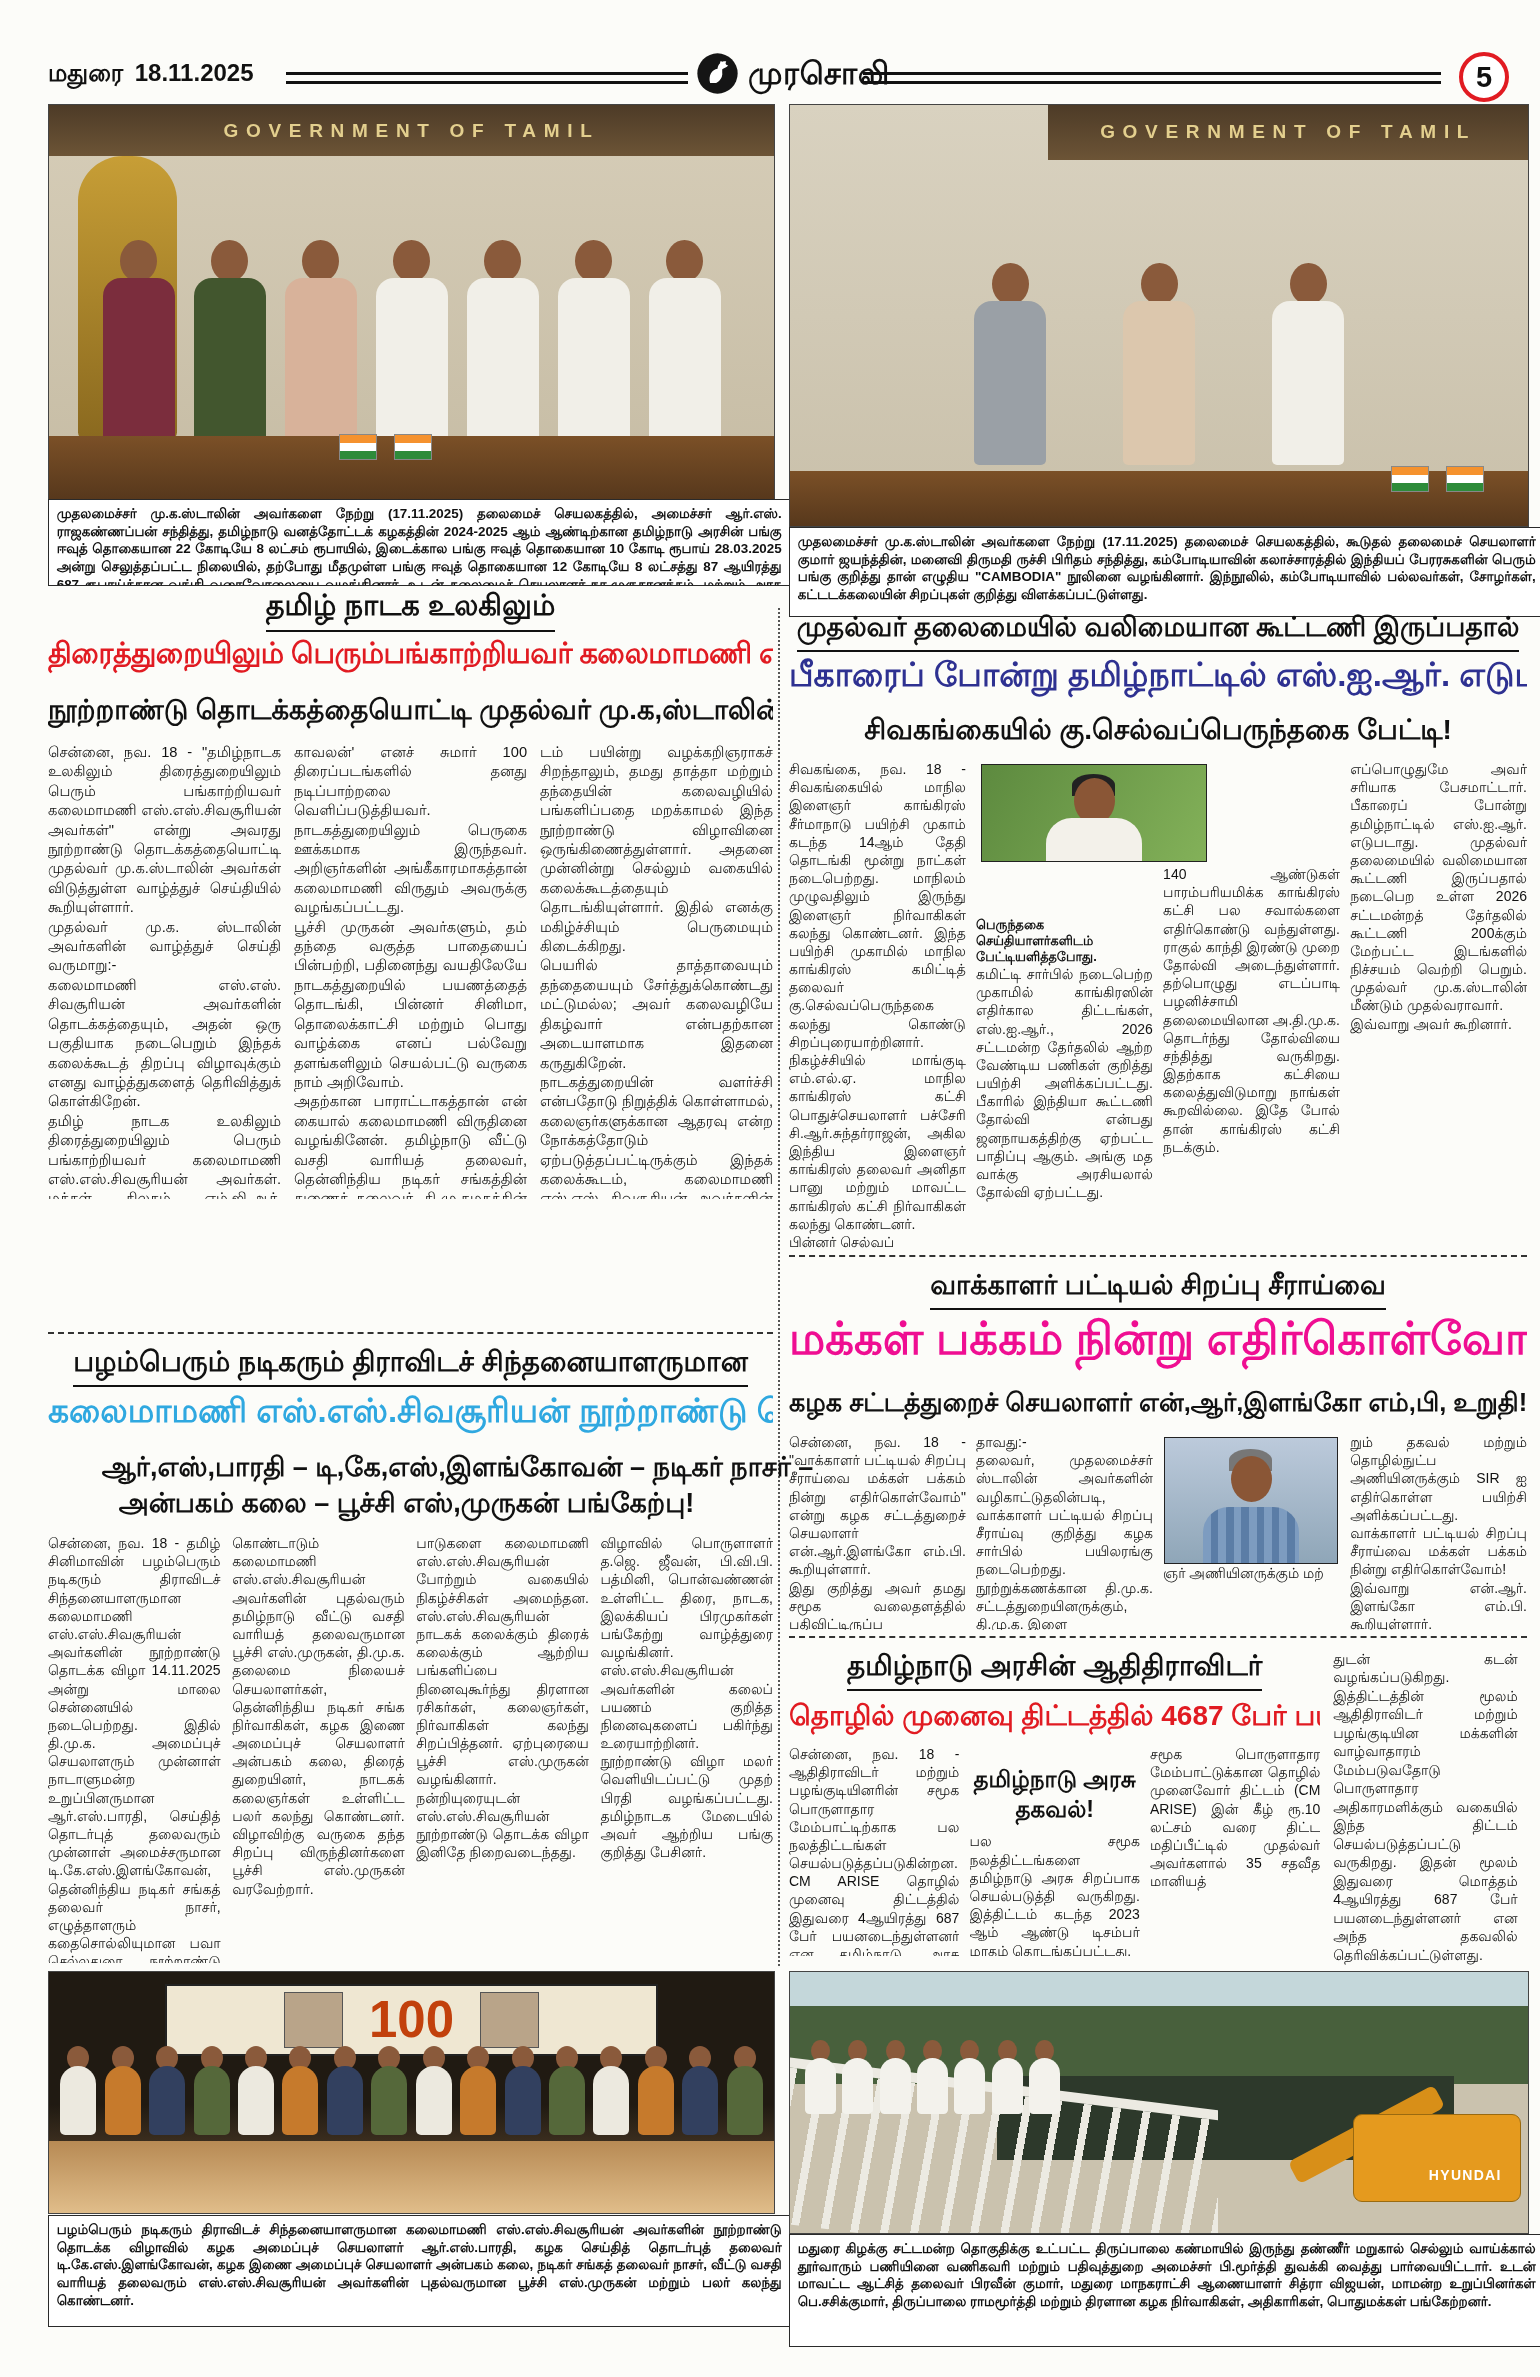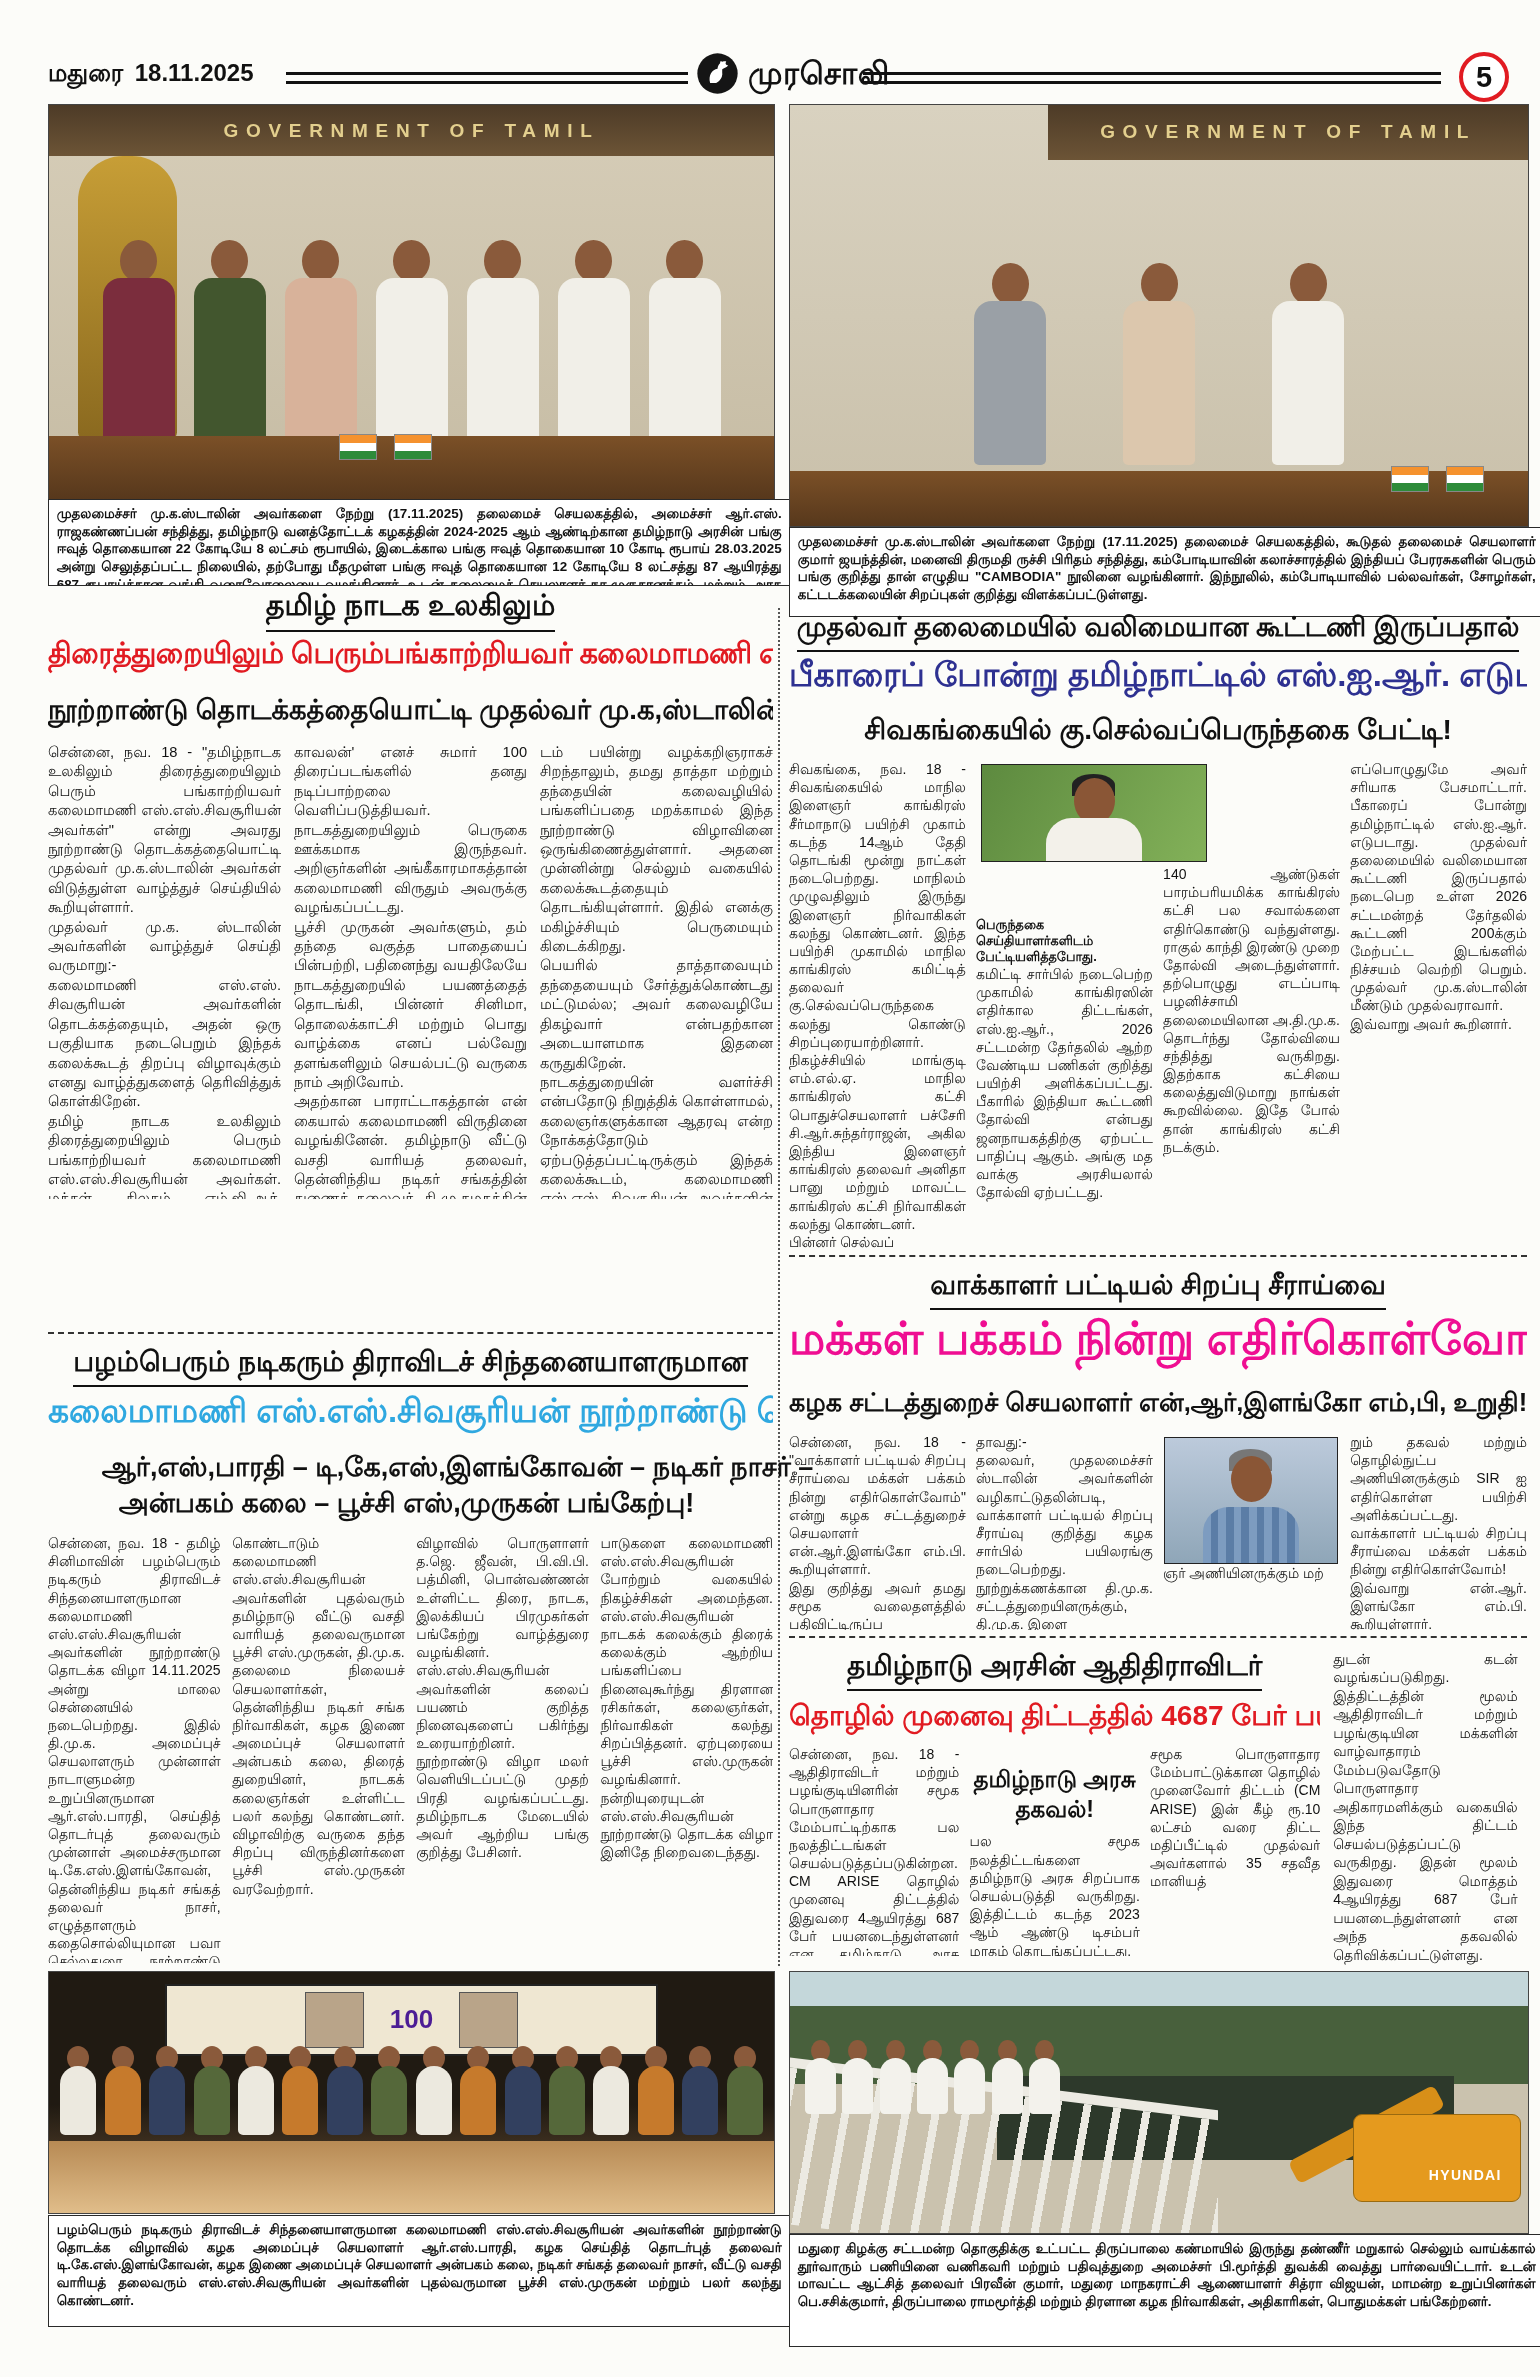--- a/index.html
+++ b/index.html
@@ -49,21 +49,21 @@
   .flag{width:36px;height:24px;background:linear-gradient(180deg,#f5922e 33%,#ffffff 33% 66%,#2e8b3a 66%);
         border:0.6px solid #888;}
   .flagpair{position:absolute;bottom:10%;display:flex;gap:16.6px;}
   
   .stage{position:absolute;inset:0;background:linear-gradient(#201a12 55%,#3a2d1e 70%);}
   .floor{position:absolute;bottom:0;left:0;right:0;height:30%;
          background:linear-gradient(#b78a54,#e0bd8a);}
   .banner{position:absolute;top:5%;left:16%;right:16%;height:28%;background:#efe7d2;border:2.6px solid #222;
           display:flex;align-items:center;justify-content:center;gap:25.5px;}
   .banner .side-pic{width:57px;height:80%;background:#b9a489;border:1.3px solid #555;}
-  .banner .big100{color:#4c1d95;font-size:26px;font-weight:bold;text-align:center;}
+  .banner .big100{color:#c2410c;font-size:51px;font-weight:bold;text-align:center;}
   .crowd{position:absolute;bottom:24%;left:1%;right:1%;display:flex;justify-content:space-around;
          align-items:flex-end;}
   .crowd .person{width:36px;height:109px;}
   .crowd .person .head{width:22px;height:24px;}
   .crowd .person:nth-child(4n+1) .torso{background:#ece9df;}
   .crowd .person:nth-child(4n+2) .torso{background:#c67a2c;}
   .crowd .person:nth-child(4n+3) .torso{background:#32405f;}
   .crowd .person:nth-child(4n+4) .torso{background:#55683a;}
   
   .sky{position:absolute;top:0;left:0;right:0;height:15%;background:#c4d7da;}
@@ -197,24 +197,24 @@
   <div class="abs subhead" style="left:48px;top:1452px;width:725px;font-size:27px;margin-left:47px;">ஆர்,எஸ்,பாரதி – டி,கே,எஸ்,இளங்கோவன் – நடிகர் நாசர் –</div>
   <div class="abs subhead" style="left:44px;top:1488px;width:725px;font-size:27px;">அன்பகம் கலை – பூச்சி எஸ்,முருகன் பங்கேற்பு!</div>
   <div class="abs body-cols small" style="left:48px;top:1534px;width:725px;height:429px;gap:11.5px;">
     <div class="bcol">
         <div class="btext">சென்னை, நவ. 18 - தமிழ் சினிமாவின் பழம்பெரும் நடிகரும் திராவிடச் சிந்தனையாளருமான கலைமாமணி எஸ்.எஸ்.சிவசூரியன் அவர்களின் நூற்றாண்டு தொடக்க விழா 14.11.2025 அன்று மாலை சென்னையில் நடைபெற்றது. இதில் தி.மு.க. அமைப்புச் செயலாளரும் முன்னாள் நாடாளுமன்ற உறுப்பினருமான ஆர்.எஸ்.பாரதி, செய்தித் தொடர்புத் தலைவரும் முன்னாள் அமைச்சருமான டி.கே.எஸ்.இளங்கோவன், தென்னிந்திய நடிகர் சங்கத் தலைவர் நாசர், எழுத்தாளரும் கதைசொல்லியுமான பவா செல்லதுரை, நூற்றாண்டு விழா</div>
       </div>
     <div class="bcol">
         <div class="btext">கொண்டாடும் கலைமாமணி எஸ்.எஸ்.சிவசூரியன் அவர்களின் புதல்வரும் தமிழ்நாடு வீட்டு வசதி வாரியத் தலைவருமான பூச்சி எஸ்.முருகன், தி.மு.க. தலைமை நிலையச் செயலாளர்கள், தென்னிந்திய நடிகர் சங்க நிர்வாகிகள், கழக இணை அமைப்புச் செயலாளர் அன்பகம் கலை, திரைத் துறையினர், நாடகக் கலைஞர்கள் உள்ளிட்ட பலர் கலந்து கொண்டனர். விழாவிற்கு வருகை தந்த சிறப்பு விருந்தினர்களை பூச்சி எஸ்.முருகன் வரவேற்றார்.</div>
       </div>
     <div class="bcol">
+        <div class="btext">பாடுகளை கலைமாமணி எஸ்.எஸ்.சிவசூரியன் போற்றும் வகையில் நிகழ்ச்சிகள் அமைந்தன. எஸ்.எஸ்.சிவசூரியன் நாடகக் கலைக்கும் திரைக் கலைக்கும் ஆற்றிய பங்களிப்பை நினைவுகூர்ந்து திரளான ரசிகர்கள், கலைஞர்கள், நிர்வாகிகள் கலந்து சிறப்பித்தனர். ஏற்புரையை பூச்சி எஸ்.முருகன் வழங்கினார். நன்றியுரையுடன் எஸ்.எஸ்.சிவசூரியன் நூற்றாண்டு தொடக்க விழா இனிதே நிறைவடைந்தது.</div>
+      </div>
+    <div class="bcol">
         <div class="btext">விழாவில் பொருளாளர் த.ஜெ. ஜீவன், பி.வி.பி. பத்மினி, பொன்வண்ணன் உள்ளிட்ட திரை, நாடக, இலக்கியப் பிரமுகர்கள் பங்கேற்று வாழ்த்துரை வழங்கினர். எஸ்.எஸ்.சிவசூரியன் அவர்களின் கலைப் பயணம் குறித்த நினைவுகளைப் பகிர்ந்து உரையாற்றினர். நூற்றாண்டு விழா மலர் வெளியிடப்பட்டு முதற் பிரதி வழங்கப்பட்டது. தமிழ்நாடக மேடையில் அவர் ஆற்றிய பங்கு குறித்து பேசினர்.</div>
-      </div>
-    <div class="bcol">
-        <div class="btext">பாடுகளை கலைமாமணி எஸ்.எஸ்.சிவசூரியன் போற்றும் வகையில் நிகழ்ச்சிகள் அமைந்தன. எஸ்.எஸ்.சிவசூரியன் நாடகக் கலைக்கும் திரைக் கலைக்கும் ஆற்றிய பங்களிப்பை நினைவுகூர்ந்து திரளான ரசிகர்கள், கலைஞர்கள், நிர்வாகிகள் கலந்து சிறப்பித்தனர். ஏற்புரையை பூச்சி எஸ்.முருகன் வழங்கினார். நன்றியுரையுடன் எஸ்.எஸ்.சிவசூரியன் நூற்றாண்டு தொடக்க விழா இனிதே நிறைவடைந்தது.</div>
       </div>
   </div>
 
   <div class="photo abs" style="left:48px;top:1971px;width:725px;height:241px;">
     <div class="stage"></div>
     <div class="banner">
       <div class="side-pic"></div>
       <div class="big100">100</div>
       <div class="side-pic"></div>
     </div>

